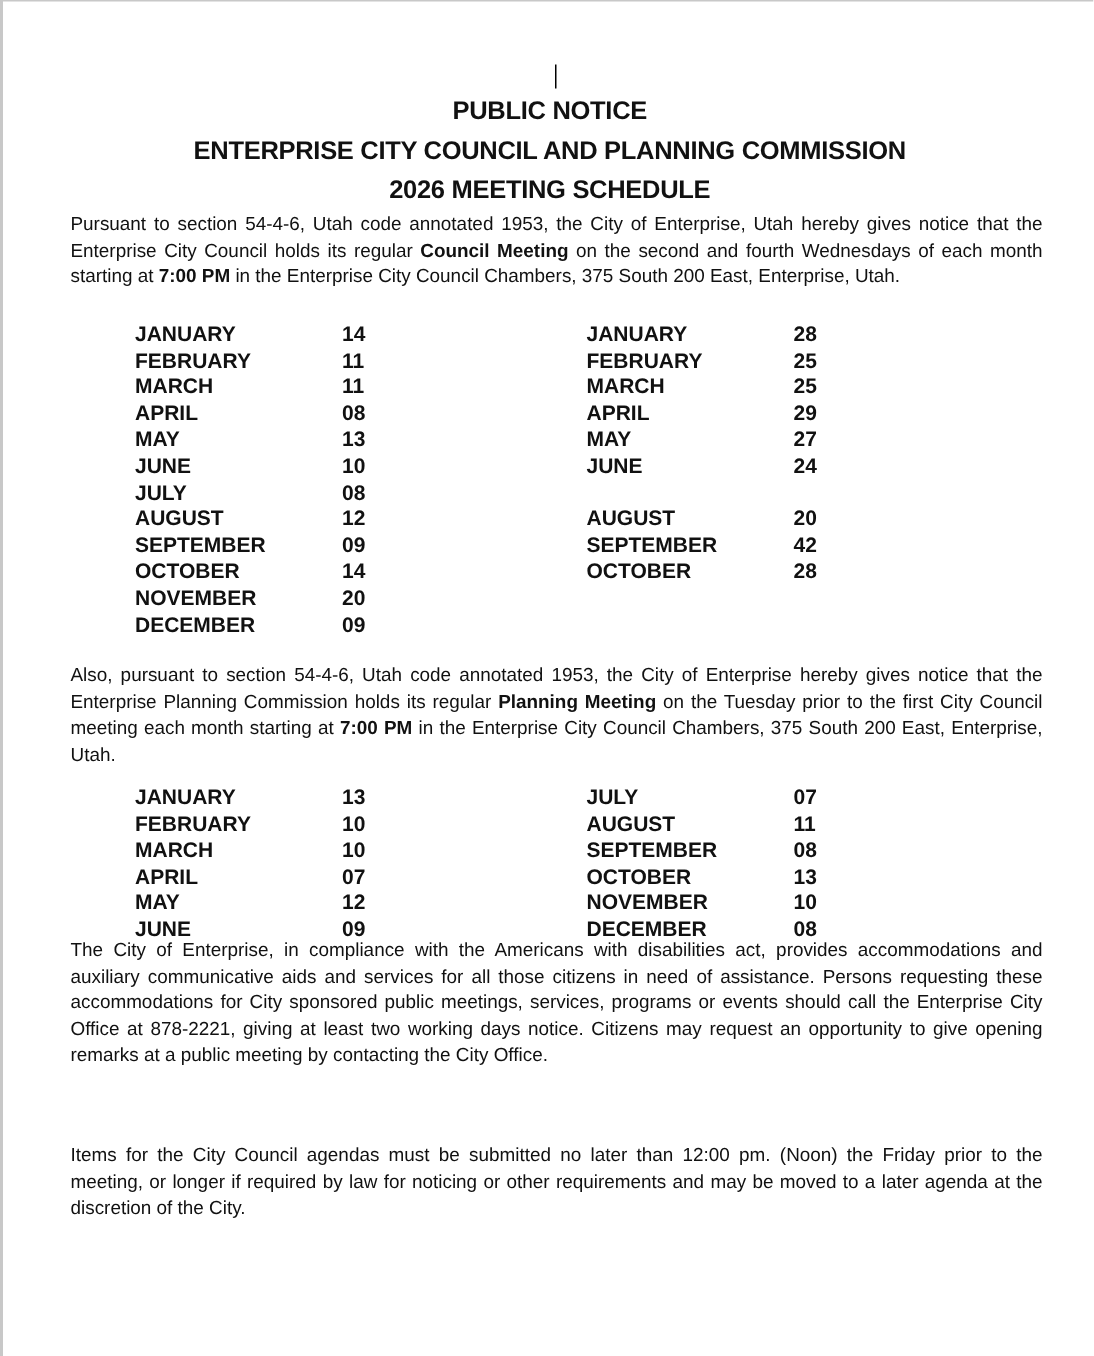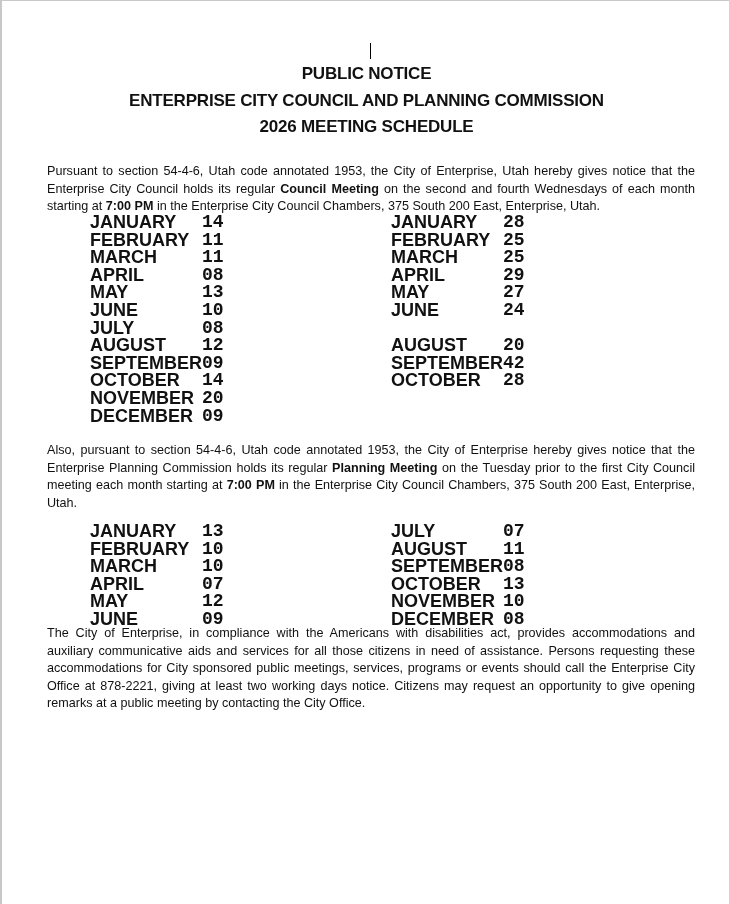--- a/index.html
+++ b/index.html
@@ -51,39 +51,39 @@
     .para {
       position: absolute;
       left: 45px;
       width: 648px;
       font-size: 12.6px;
       line-height: 17.6px;
       color: #111;
       text-align: justify;
     }
     .para b { font-weight: bold; }
-    .p1 { top: 162px; }
+    .p1 { top: 140px; }
     .p2 { top: 441px; }
     .p3 { top: 624px; }
     .p4 { top: 761px; }
     .p5 { top: 831px; }
     .sched {
       position: absolute;
-      font-size: 18px;
+      font-size: 14px;
       font-weight: bold;
       line-height: 17.6px;
       color: #111;
     }
     .row {
       height: 17.6px;
       position: relative;
       white-space: nowrap;
     }
     .row .m { position: absolute; left: 0; }
-    .row .d { position: absolute; left: 112px; font-family: Liberation Mono, monospace; }
+    .row .d { position: absolute; left: 138px; }
     .s1l { left: 88px; top: 213px; width: 200px; }
     .s1r { left: 389px; top: 213px; width: 200px; }
     .s2l { left: 88px; top: 522px; width: 200px; }
     .s2r { left: 389px; top: 522px; width: 200px; }
   </style>
 </head>
 <body>
 
 <div class="page">
 
@@ -239,14 +239,15 @@
         <span class="m">NOVEMBER</span>
         <span class="d">10</span>
       </div>
     <div class="row">
         <span class="m">DECEMBER</span>
         <span class="d">08</span>
       </div>
   </div>
 
   <div class="para p3">The City of Enterprise, in compliance with the Americans with disabilities act, provides accommodations and auxiliary communicative aids and services for all those citizens in need of assistance.  Persons requesting these accommodations for City sponsored public meetings, services, programs or events should call the Enterprise City Office at 878-2221, giving at least two working days notice. Citizens may request an opportunity to give opening remarks at a public meeting by contacting the City Office.</div>
+  <div class="para p4">Items for the City Council agendas must be submitted no later than 12:00 pm. (Noon) the Friday prior to the meeting, or longer if required by law for noticing or other requirements and may be moved to a later agenda at the discretion of the City.</div>
 
 </div>
 
 </body></html>

